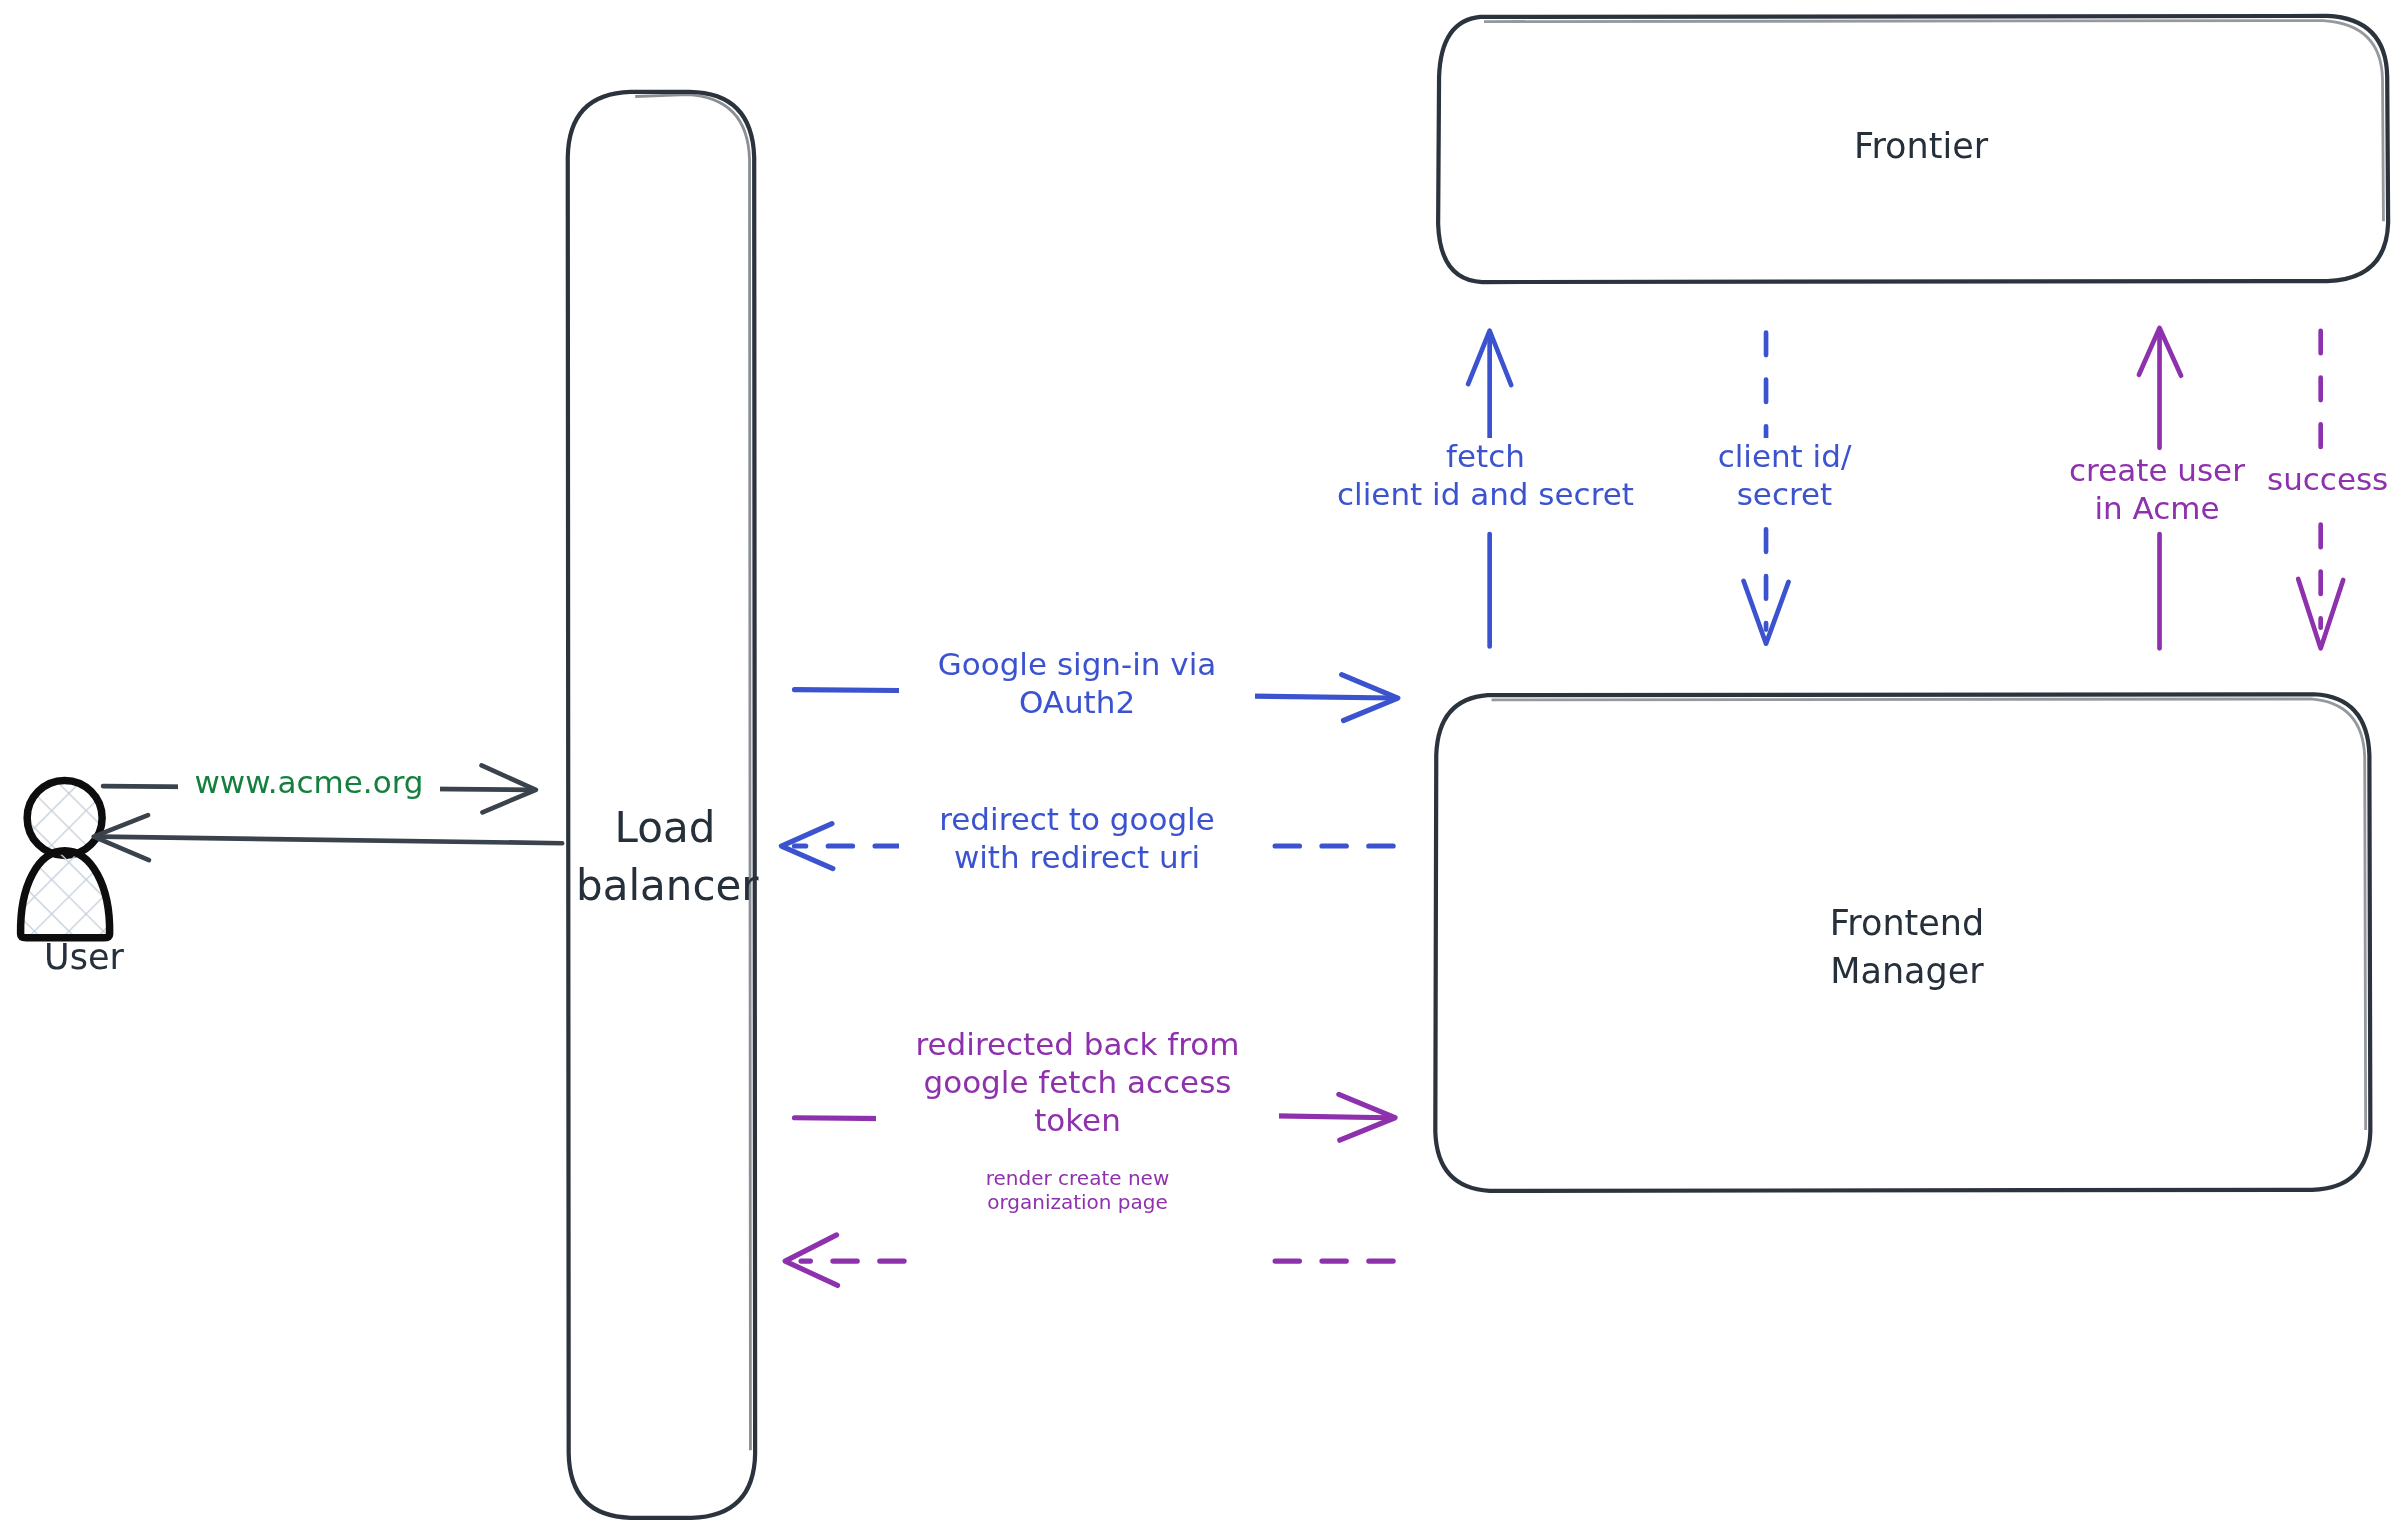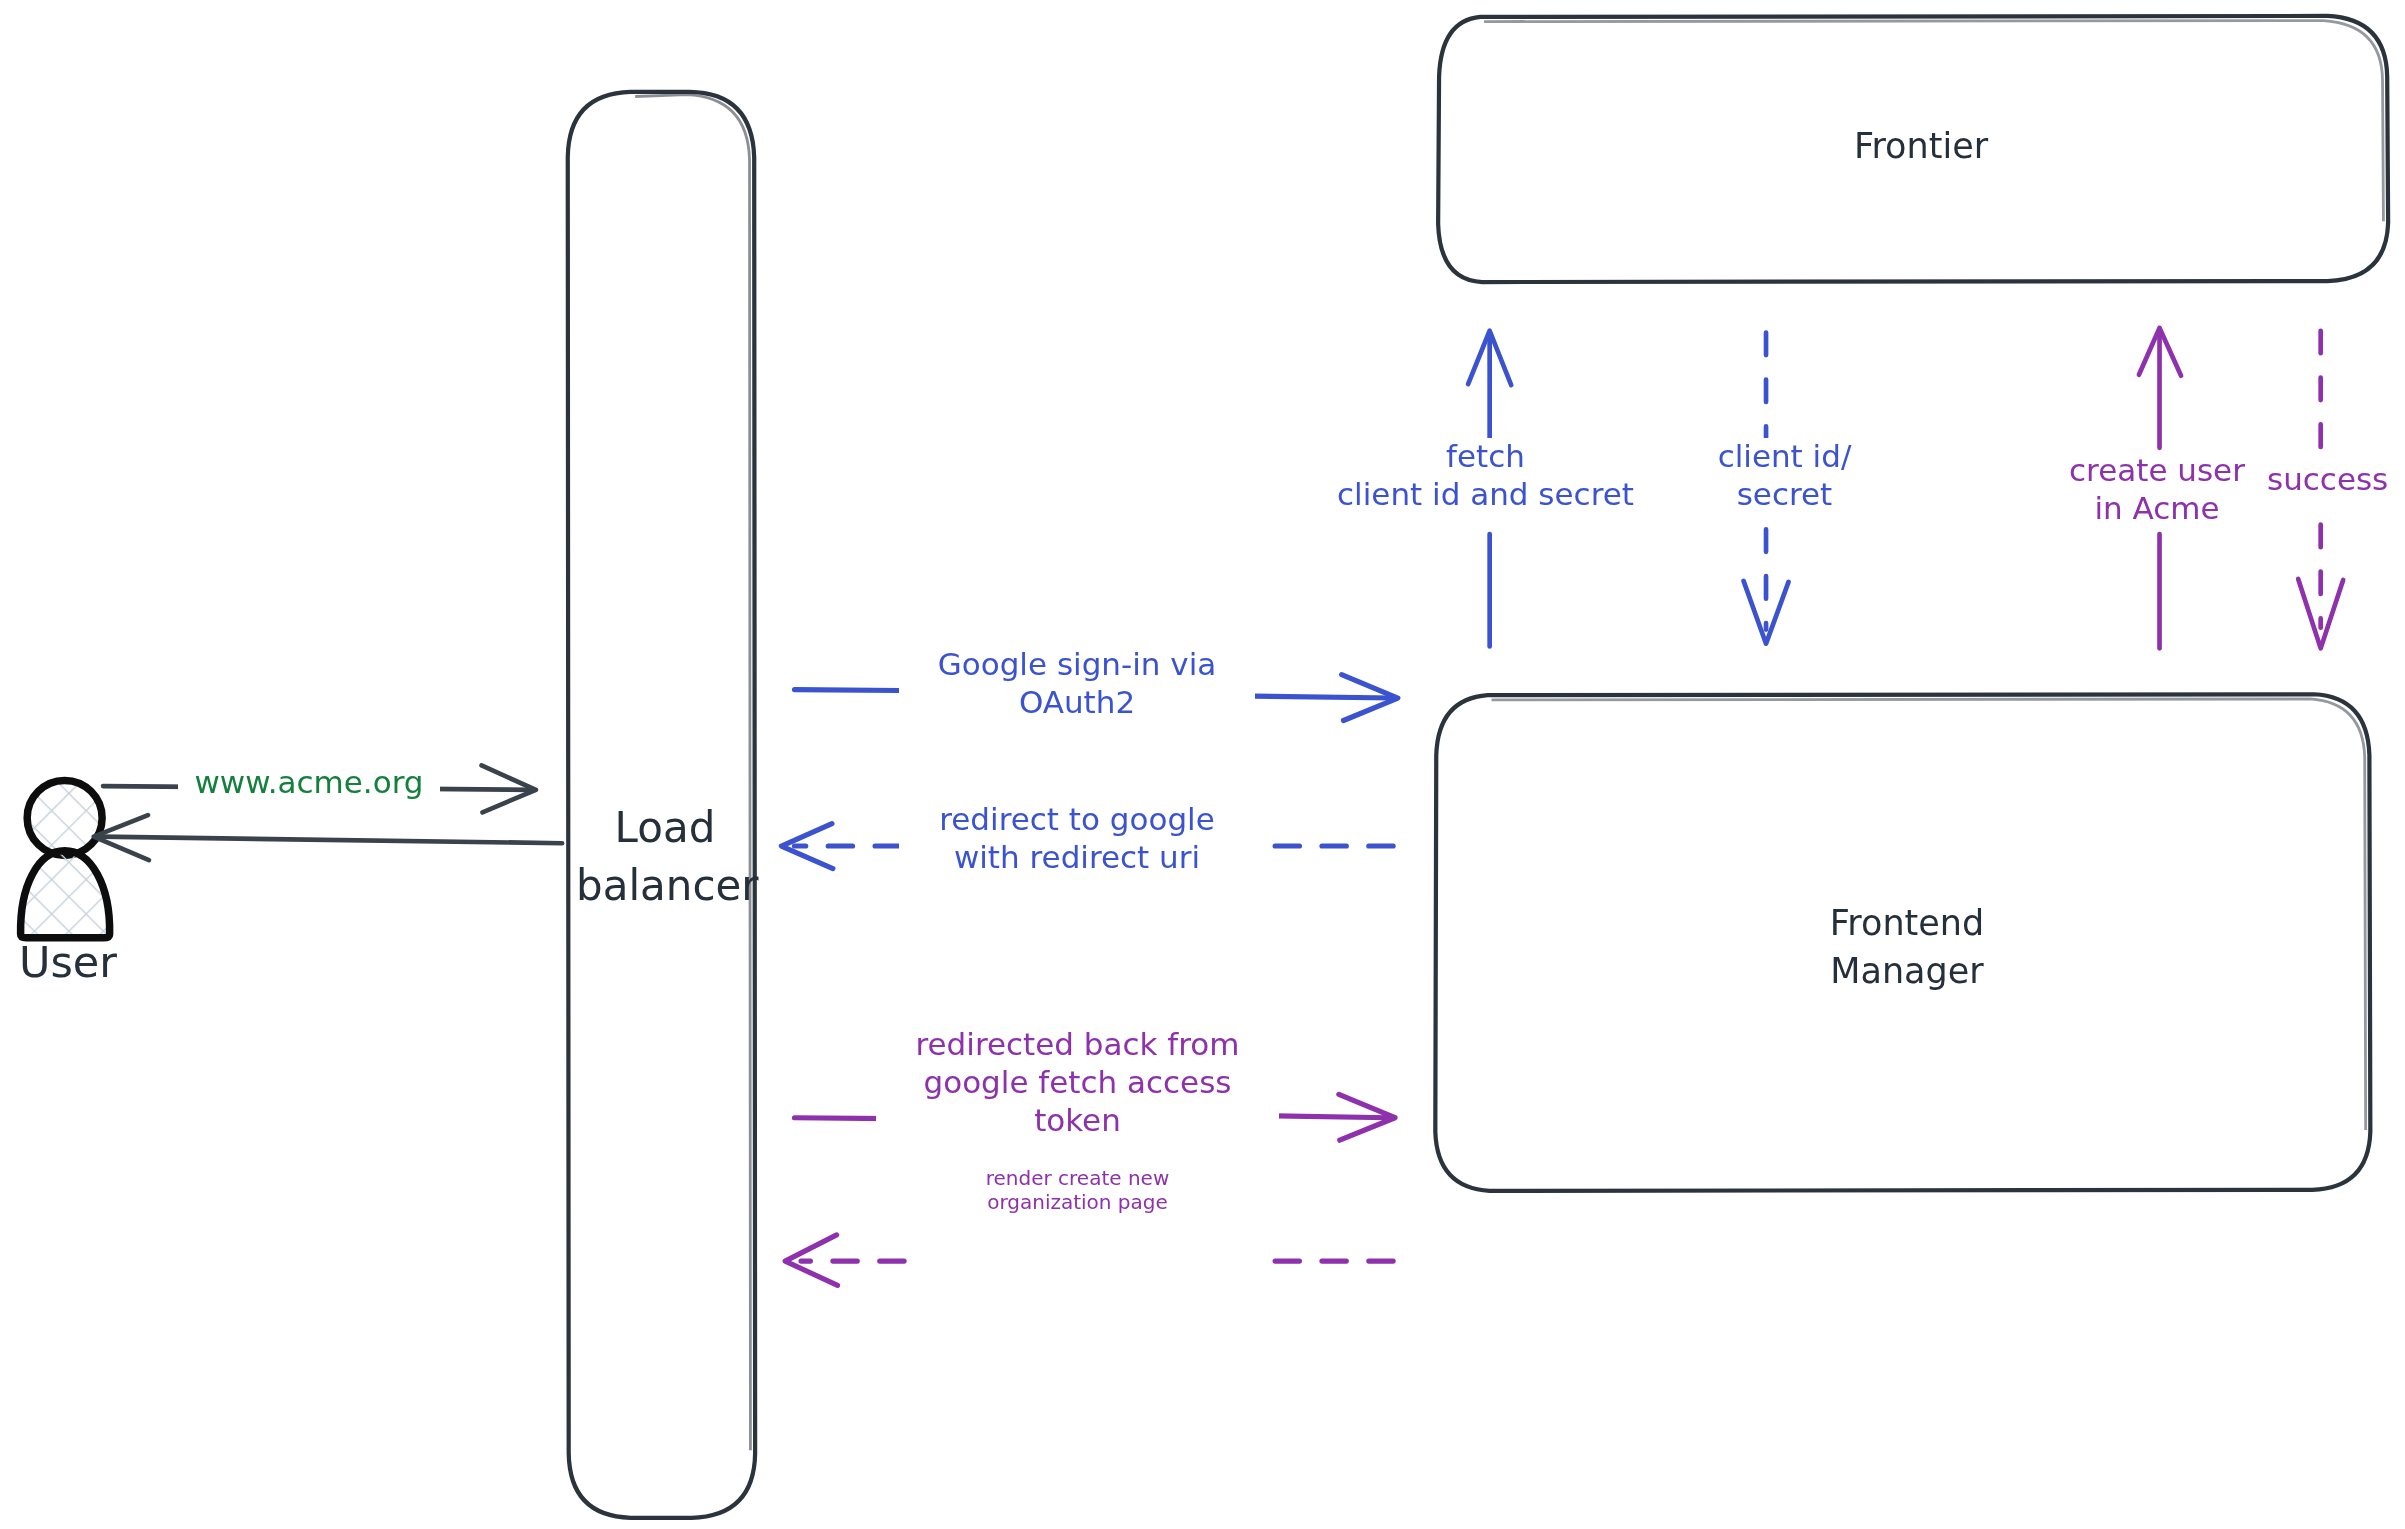--- a/index.html
+++ b/index.html
@@ -52,22 +52,22 @@
   }
   .lbl-frontier {
     left: 1457px; top: 122px; width: 928px;
     font-size: 35px;
   }
   .lbl-fem {
     left: 1443px; top: 899px; width: 928px;
     font-size: 35px;
   }
   .lbl-user {
-    left: 0px; top: 933px; width: 136px;
-    font-size: 43px;
+    left: 16px; top: 933px; width: 136px;
+    font-size: 35px;
   }
   .el-acme     { left: 178px;  top: 764px;  width: 262px; font-size: 31px; }
   .el-oauth    { left: 899px;  top: 646px;  width: 356px; font-size: 31px; }
   .el-redir    { left: 899px;  top: 801px;  width: 356px; font-size: 31px; }
   .el-back     { left: 876px;  top: 1026px; width: 403px; font-size: 31px; }
   .el-render   { left: 895px;  top: 1166px; width: 365px; font-size: 20px; }
   .el-fetch    { left: 1284px; top: 438px;  width: 403px; font-size: 31px; }
   .el-cis      { left: 1686px; top: 438px;  width: 197px; font-size: 31px; }
   .el-createu  { left: 2033px; top: 442px;  width: 248px; font-size: 31px; margin-top: 10px; }
   .el-success  { left: 2267px; top: 461px;  width: 164px; font-size: 31px; text-align: left; }

